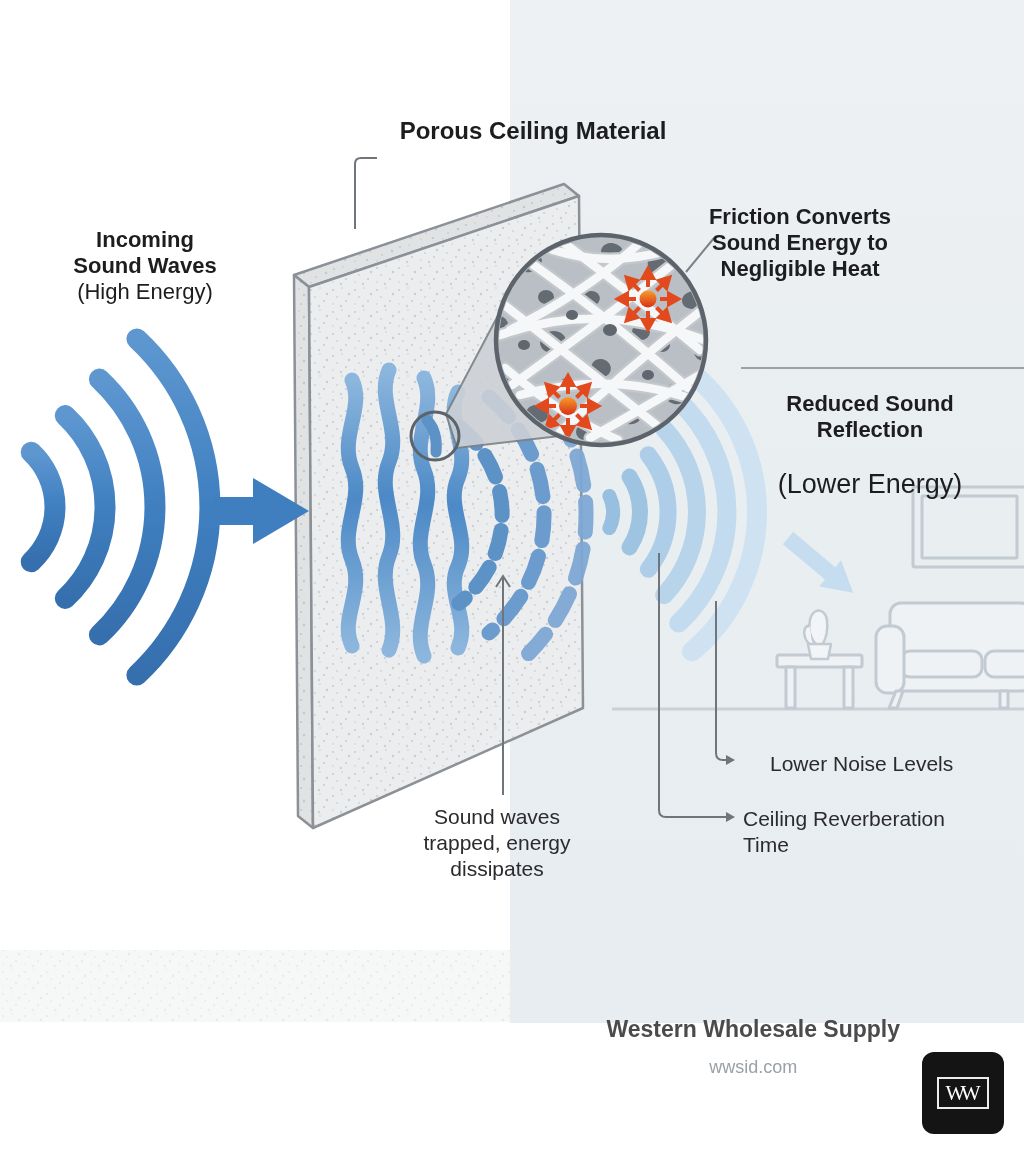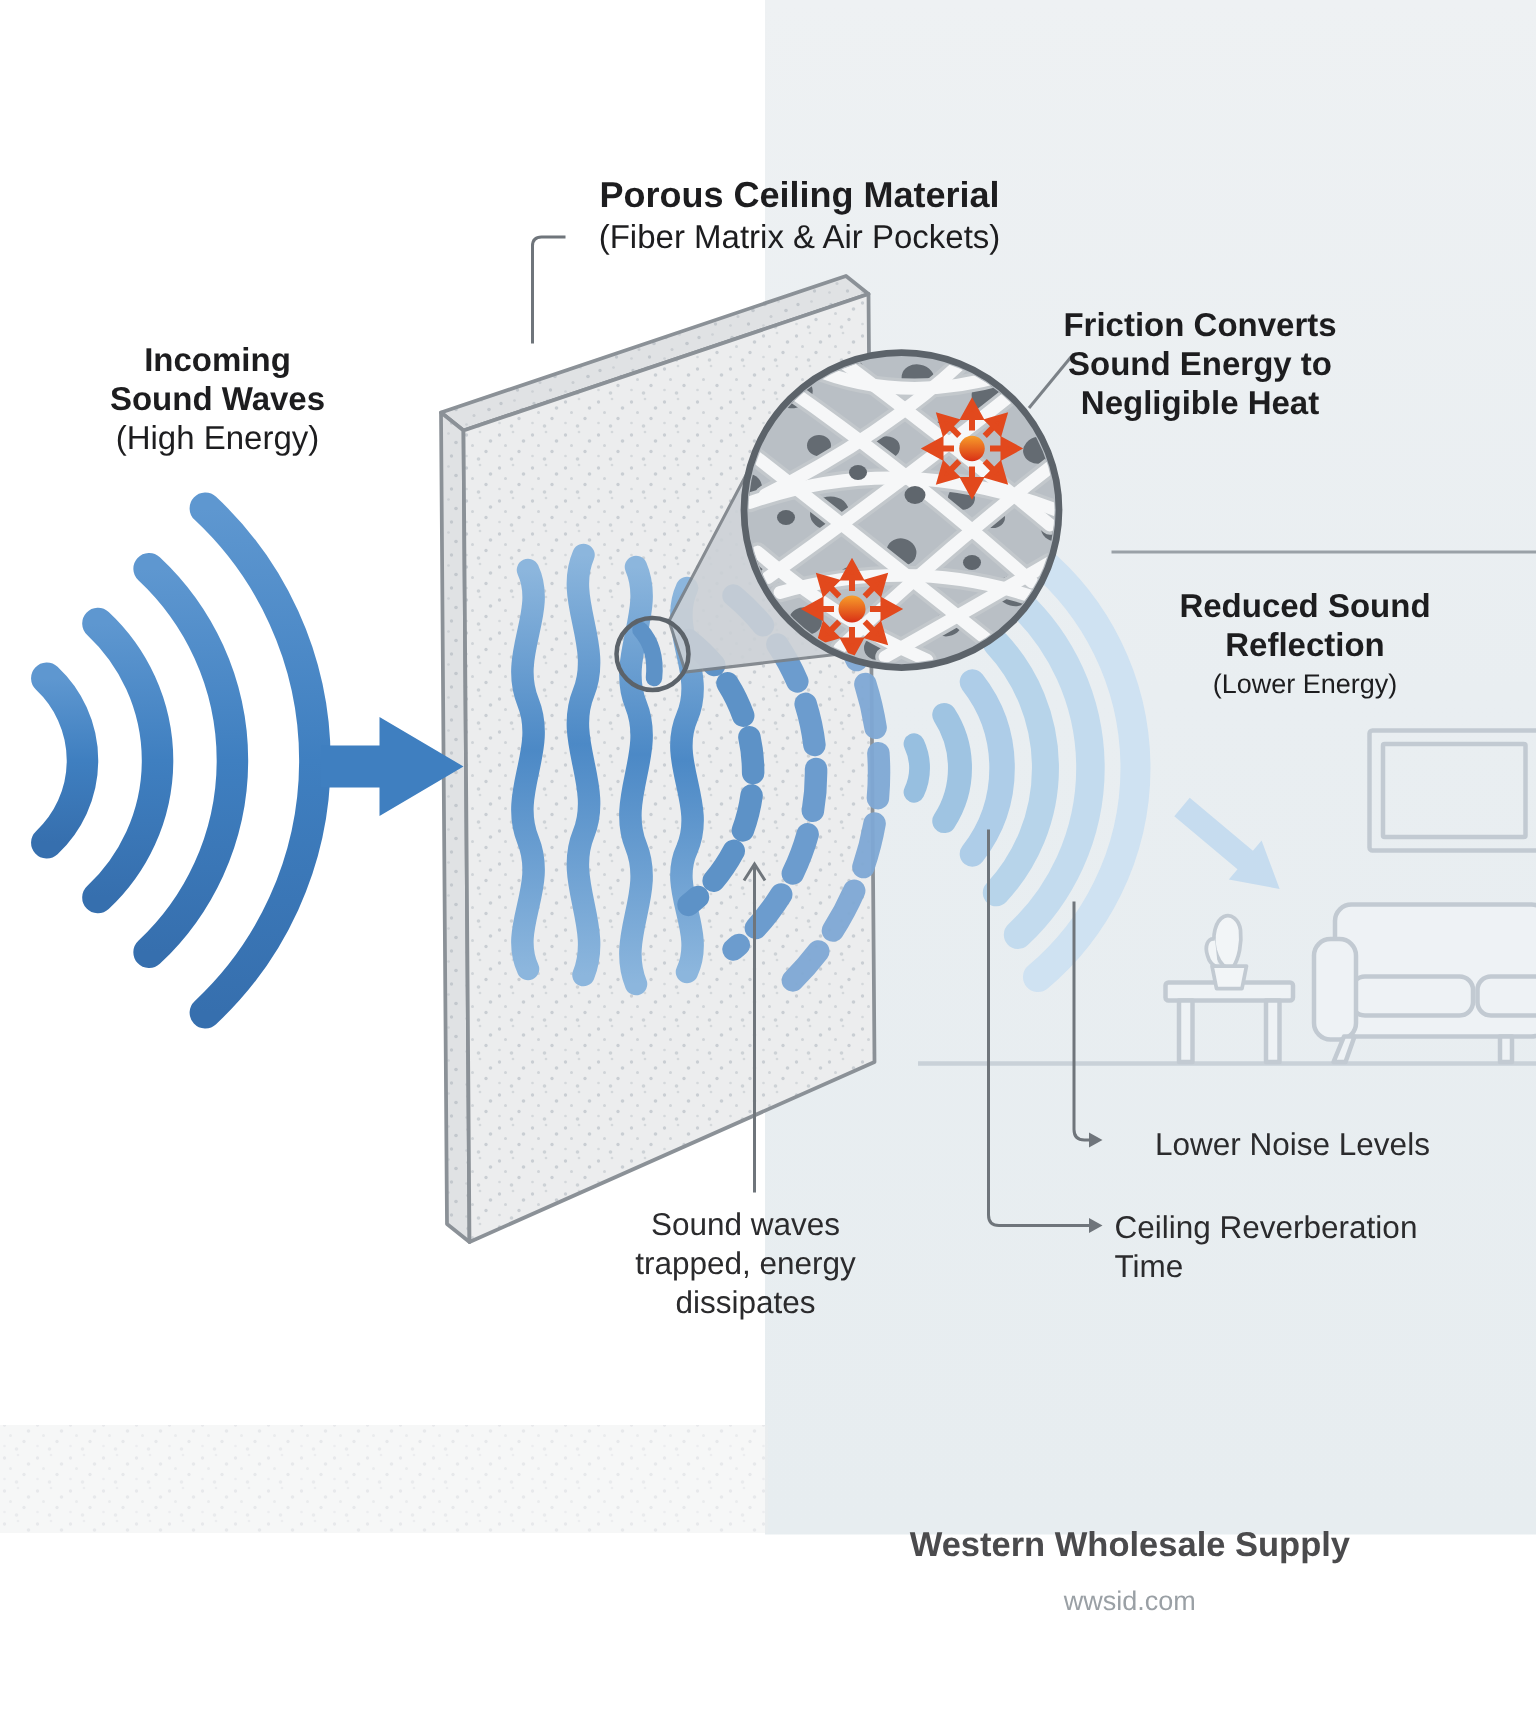--- a/index.html
+++ b/index.html
@@ -303,39 +303,38 @@
       </g>
       <g>
         <path d="M716,601 L716,753 Q716,760 723,760 L726,760"></path>
         <polygon points="726,755 735,760 726,765" fill="var(--connector-gray,#6f757b)" stroke="none"></polygon>
       </g>
     </g>
   </svg>
 
   <div class="lbl lbl-center t24" style="left:533px;top:117px;">
     <div class="b">Porous Ceiling Material</div>
-    <div class="r" style="font-size:22px;">(Fiber Matrix &amp; Air Pockets)</div>
   </div>
 
   <div class="lbl lbl-center t22" style="left:145px;top:227px;">
     <div class="b">Incoming</div>
     <div class="b">Sound Waves</div>
     <div class="r">(High Energy)</div>
   </div>
 
   <div class="lbl lbl-center t22" style="left:800px;top:204px;">
     <div class="b">Friction Converts</div>
     <div class="b">Sound Energy to</div>
     <div class="b">Negligible Heat</div>
   </div>
 
   <div class="lbl lbl-center t22" style="left:870px;top:391px;">
     <div class="b">Reduced Sound</div>
     <div class="b">Reflection</div>
-    <div class="r" style="font-size:18px;">(Lower Energy)</div>
+    <div class="r" style="font-size:27px;margin-top:28px;">(Lower Energy)</div>
   </div>
 
   <div class="lbl lbl-center t21" style="left:497px;top:804px;">
     <div>Sound waves</div>
     <div>trapped, energy</div>
     <div>dissipates</div>
   </div>
 
   <div class="lbl t21 left-align" style="left:743px;top:751px;margin-left:27px;">
     <div>Lower Noise Levels</div>
@@ -343,14 +342,19 @@
 
   <div class="lbl t21 left-align" style="left:743px;top:806px;">
     <div>Ceiling Reverberation</div>
     <div>Time</div>
   </div>
 
   <div class="footer-text">
     <div class="brand">Western Wholesale Supply</div>
     <div class="site">wwsid.com</div>
   </div>
+  <div class="logo">
+    <div class="logo-inner">
+      <span class="monogram">WW</span>
+    </div>
+  </div>
 
 </div>
 
 </body></html>

